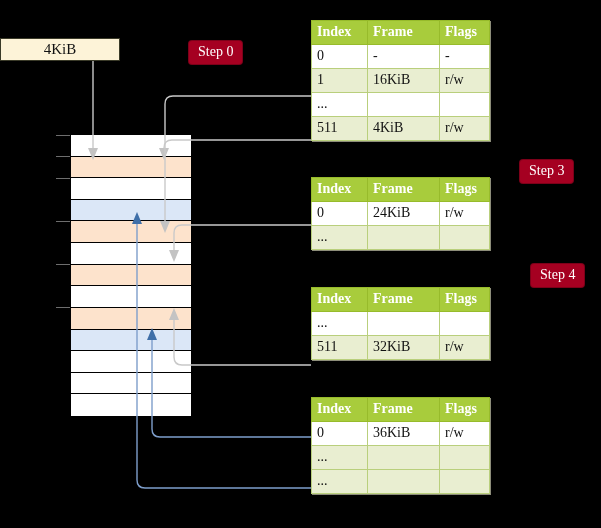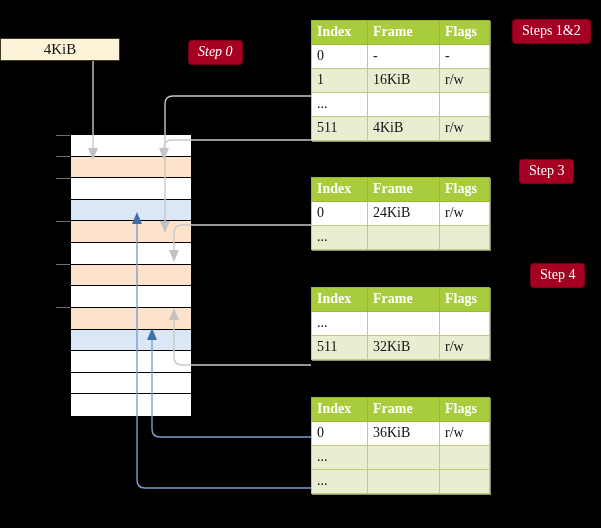--- a/index.html
+++ b/index.html
@@ -122,24 +122,21 @@
 </style>
 </head>
 <body>
 
 <div id="stage">
 
   <div class="page-box" style="left:0px; top:38px; width:120px; height:23px;">
     <span>4KiB</span>
   </div>
 
-  <div class="step-badge" style="left:513px; top:20px;">
-    <span>Steps 1&amp;2</span>
-  </div>
-  <div class="step-badge" style="left:189px; top:41px;font-style:italic;">
+  <div class="step-badge" style="left:189px; top:41px;">
     <span>Step 0</span>
   </div>
   <div class="step-badge" style="left:520px; top:160px;">
     <span>Step 3</span>
   </div>
   <div class="step-badge" style="left:531px; top:264px;">
     <span>Step 4</span>
   </div>
 
   <div class="memcol" id="memcol">

